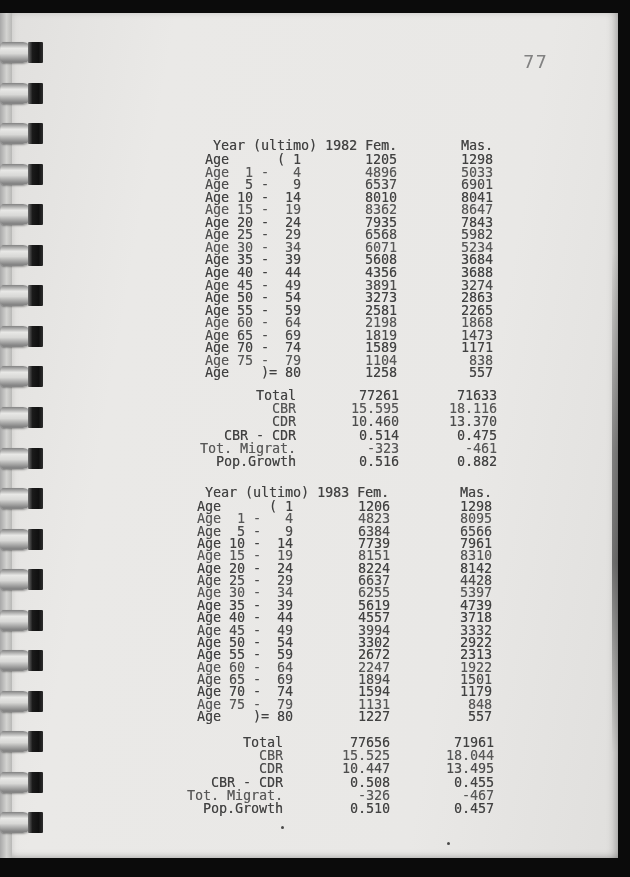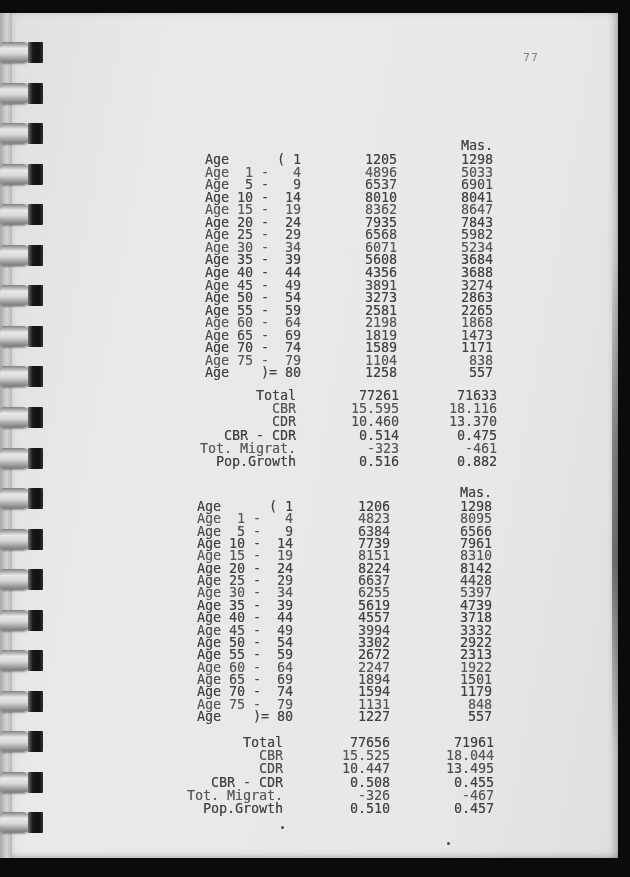--- a/index.html
+++ b/index.html
@@ -16,21 +16,21 @@
                inset 0 -5px 9px -5px rgba(0,0,0,.22),
                inset 4px 0 10px -5px rgba(0,0,0,.14);
   }
   .edge-shadow{
     position:absolute;right:0;top:240px;width:6px;height:500px;
     background:linear-gradient(180deg,rgba(0,0,0,0),rgba(60,60,60,.55) 40%,rgba(45,45,45,.6) 62%,rgba(0,0,0,0));
   }
   .pageno{
     position:absolute;left:512px;top:38px;
     font-family:"DejaVu Sans", sans-serif;
-    font-size:11px;color:#828282;letter-spacing:1px;
+    font-size:18px;color:#828282;letter-spacing:1px;
   }
   
   .hdr,.rows{
     position:absolute;
     font-size:13.3px;line-height:13px;color:#414141;
     text-shadow:0.3px 0.3px 0.55px rgba(62,62,62,.6);
   }
   .hdr{height:13px;}
   .hdr .hl{position:absolute;left:0;top:0;white-space:pre;}
   .hdr .hm{position:absolute;right:0;top:0;white-space:pre;}
@@ -83,20 +83,21 @@
   }
 </style>
 </head>
 <body>
 
 <div class="page">
   <div class="edge-shadow"></div>
   <div class="pageno">77</div>
 
   <div class="hdr t1-hdr">
+    <span class="hl"> Year (ultimo) 1982 Fem.</span>
     <span class="hm">Mas.</span>
   </div>
   <div class="rows t1-age">
       <div class="row" style="top: 0px;">
         <span class="lbl">Age      ( 1</span>
         <span class="fem">1205</span>
         <span class="mas">1298</span>
       </div>
       <div class="row" style="top: 12.55px;">
         <span class="lbl">Age  1 -   4</span>
@@ -211,20 +212,21 @@
         <span class="mas">-461</span>
       </div>
       <div class="row" style="top: 66px;">
         <span class="lbl">Pop.Growth</span>
         <span class="fem">0.516</span>
         <span class="mas">0.882</span>
       </div>
     </div>
 
   <div class="hdr t2-hdr">
+    <span class="hl"> Year (ultimo) 1983 Fem.</span>
     <span class="hm">Mas.</span>
   </div>
   <div class="rows t2-age">
       <div class="row" style="top: 0px;">
         <span class="lbl">Age      ( 1</span>
         <span class="fem">1206</span>
         <span class="mas">1298</span>
       </div>
       <div class="row" style="top: 12.35px;">
         <span class="lbl">Age  1 -   4</span>

